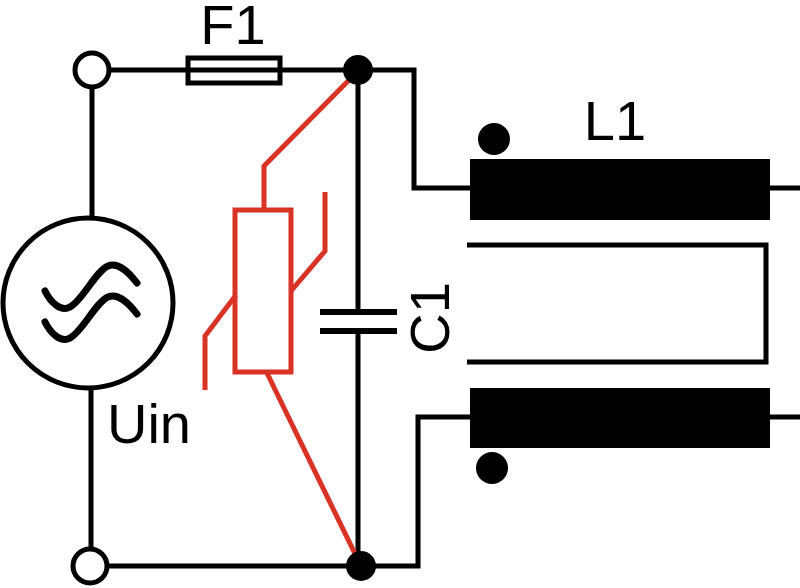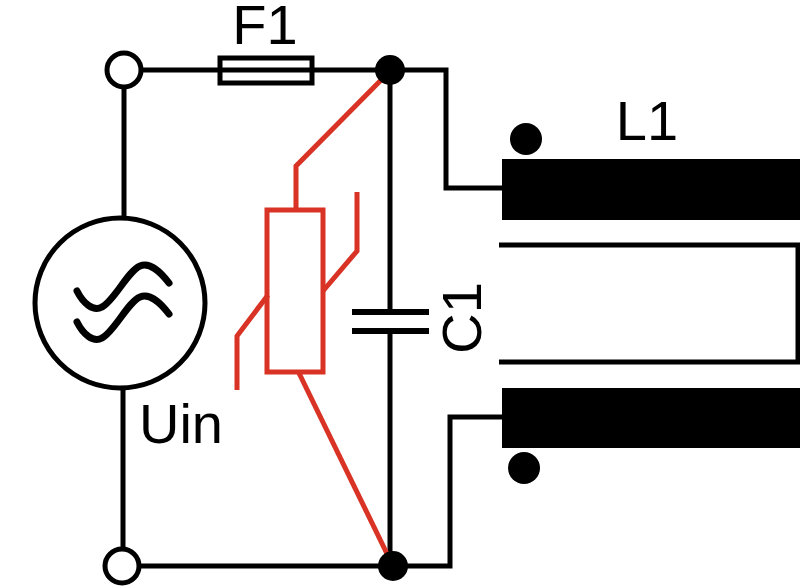--- a/index.html
+++ b/index.html
@@ -3,21 +3,21 @@
 <meta charset="utf-8">
 <style>
   html, body {
     margin: 0;
     padding: 0;
     width: 800px;
     height: 588px;
     background: #ffffff;
     overflow: hidden;
   }
-  #stage { width: 664px; height: 588px; padding-left: 32px; }
+  #stage { width: 664px; height: 588px; }
   svg { display: block; }
   .wire        { stroke: #000000; stroke-width: 5; fill: none; }
   .plate       { stroke: #000000; stroke-width: 6; fill: none; }
   .outline     { stroke: #000000; stroke-width: 5; fill: none; }
   .outline-w   { stroke: #000000; stroke-width: 5; fill: #ffffff; }
   .solid       { fill: #000000; stroke: none; }
   .accent      { stroke: #d93325; stroke-width: 5; fill: none; }
   .accent-box  { stroke: #d93325; stroke-width: 5; fill: #ffffff; }
   .wave        { stroke: #000000; stroke-width: 7; fill: none; stroke-linecap: round; }
   text.lbl {

